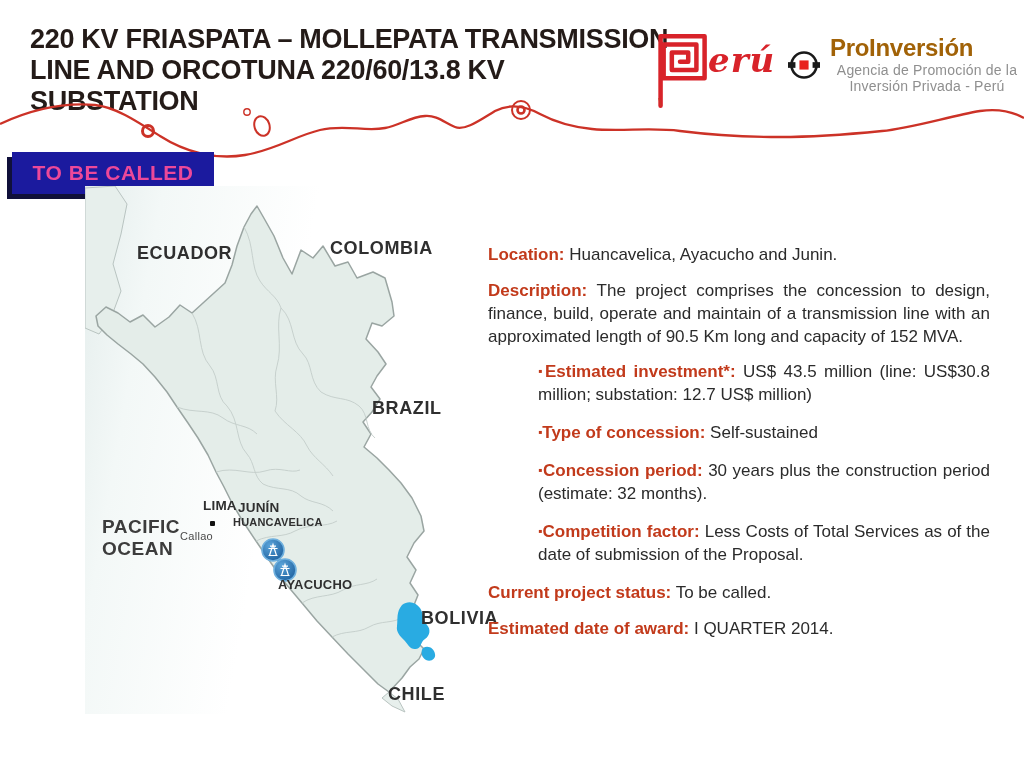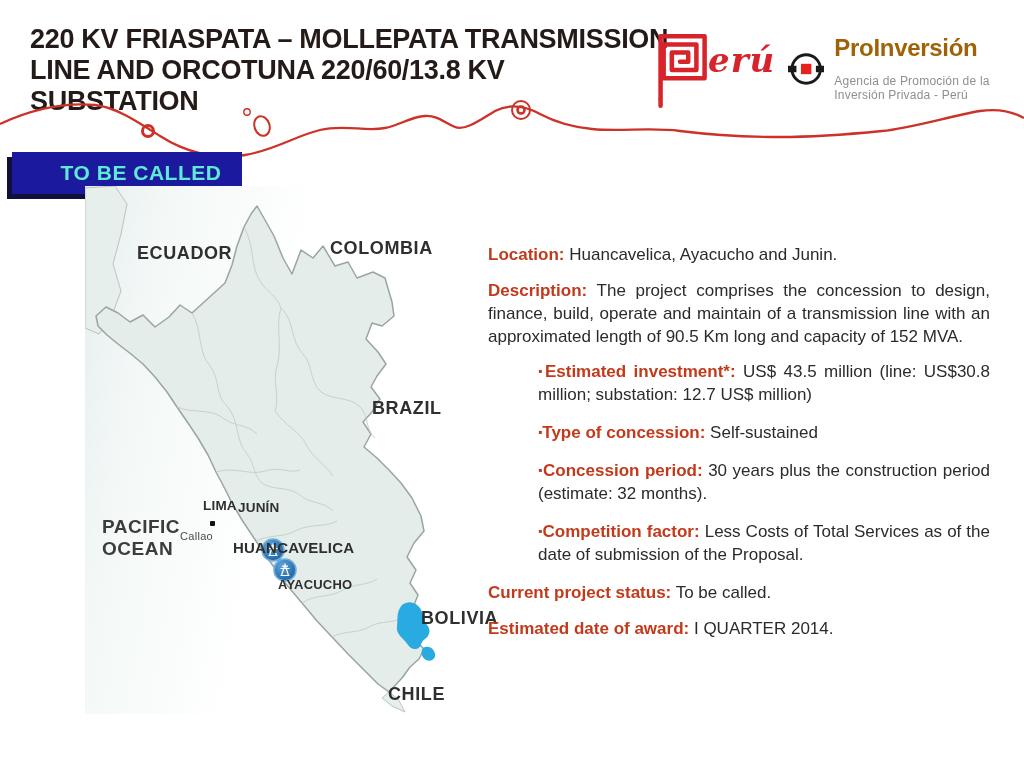--- a/index.html
+++ b/index.html
@@ -13,30 +13,29 @@
     font-size:27px;font-weight:bold;line-height:31px;color:#241b18;letter-spacing:-0.3px;
   }
   .peru-logo{position:absolute;left:648px;top:26px;width:140px;height:88px;}
   .peru-script{
     position:absolute;left:60px;top:14px;
     font-family:"DejaVu Serif",serif;font-style:italic;font-weight:bold;
     font-size:34px;color:#d8232a;letter-spacing:1px;
   }
   .proinv{position:absolute;left:788px;top:36px;display:flex;align-items:center;gap:10px;}
   .proinv-name{font-size:24px;font-weight:bold;color:#a16207;letter-spacing:-0.3px;line-height:24px;}
-  .proinv-tag{font-size:12px;color:#8f8f8f;margin-top:14px;letter-spacing:0.2px;}
+  .proinv-tag{font-size:14px;color:#8f8f8f;margin-top:2px;letter-spacing:0.2px;text-align:center;}
   
   .wave{position:absolute;left:0;top:98px;width:1024px;height:70px;}
   
   .badge{
     position:absolute;left:12px;top:152px;width:202px;height:42px;
-    background:#1b1a9e;color:#5eead4;display:flex;align-items:center;justify-content:center;
+    background:#1b1a9e;color:#ec4899;display:flex;align-items:center;justify-content:center;
     font-size:21px;font-weight:bold;letter-spacing:0.5px;
     box-shadow:-5px 5px 0 #10103a;
-    padding-left:28px;
   }
   
   .map{
     position:absolute;left:85px;top:186px;width:430px;height:528px;
     background:linear-gradient(100deg,#e4edec 0%,#f3f8f7 15%,#ffffff 45%);
   }
   .map svg{position:absolute;left:0;top:0;}
   .map-label{position:absolute;font-weight:bold;color:#2f2f2f;white-space:nowrap;}
   .country{font-size:18px;letter-spacing:0.6px;}
   .region{font-size:13.5px;letter-spacing:0.2px;}
@@ -159,21 +158,21 @@
     <div class="map-label country" style="left:245px;top:52px;">COLOMBIA</div>
     <div class="map-label country" style="left:287px;top:212px;">BRAZIL</div>
     <div class="map-label country" style="left:336px;top:422px;">BOLIVIA</div>
     <div class="map-label country" style="left:303px;top:498px;">CHILE</div>
     <div class="map-label ocean" style="left:17px;top:330px;">PACIFIC</div>
     <div class="map-label ocean" style="left:17px;top:352px;">OCEAN</div>
     <div class="map-label region" style="left:118px;top:312px;">LIMA</div>
     <div class="map-label region" style="left:153px;top:314px;">JUNÍN</div>
     <div class="map-label small-city" style="left:95px;top:344px;">Callao</div>
     <div class="city-dot" style="left:125px;top:335px;"></div>
-    <div class="map-label region" style="left:148px;top:353px;font-size:15px;">HUANCAVELICA</div>
+    <div class="map-label region" style="left:148px;top:330px;font-size:11px;">HUANCAVELICA</div>
     <div class="map-label region" style="left:193px;top:391px;font-size:13px;">AYACUCHO</div>
   </div>
 
   <div class="content">
     <p class="line"><span class="lbl">Location:</span> <span>Huancavelica, Ayacucho and Junin.</span></p>
 
     <p class="line just" style="margin-bottom:12px;"><span class="lbl">Description:</span> <span>The project comprises the concession to design, finance, build, operate and maintain of a transmission line with an approximated length of 90.5 Km long and capacity of 152 MVA.</span></p>
 
     <p class="line just bullet"><span class="bglyph">▪</span><span class="lbl">Estimated investment*:</span> <span>US$ 43.5 million (line: US$30.8 million; substation: 12.7 US$ million)</span></p>
 

